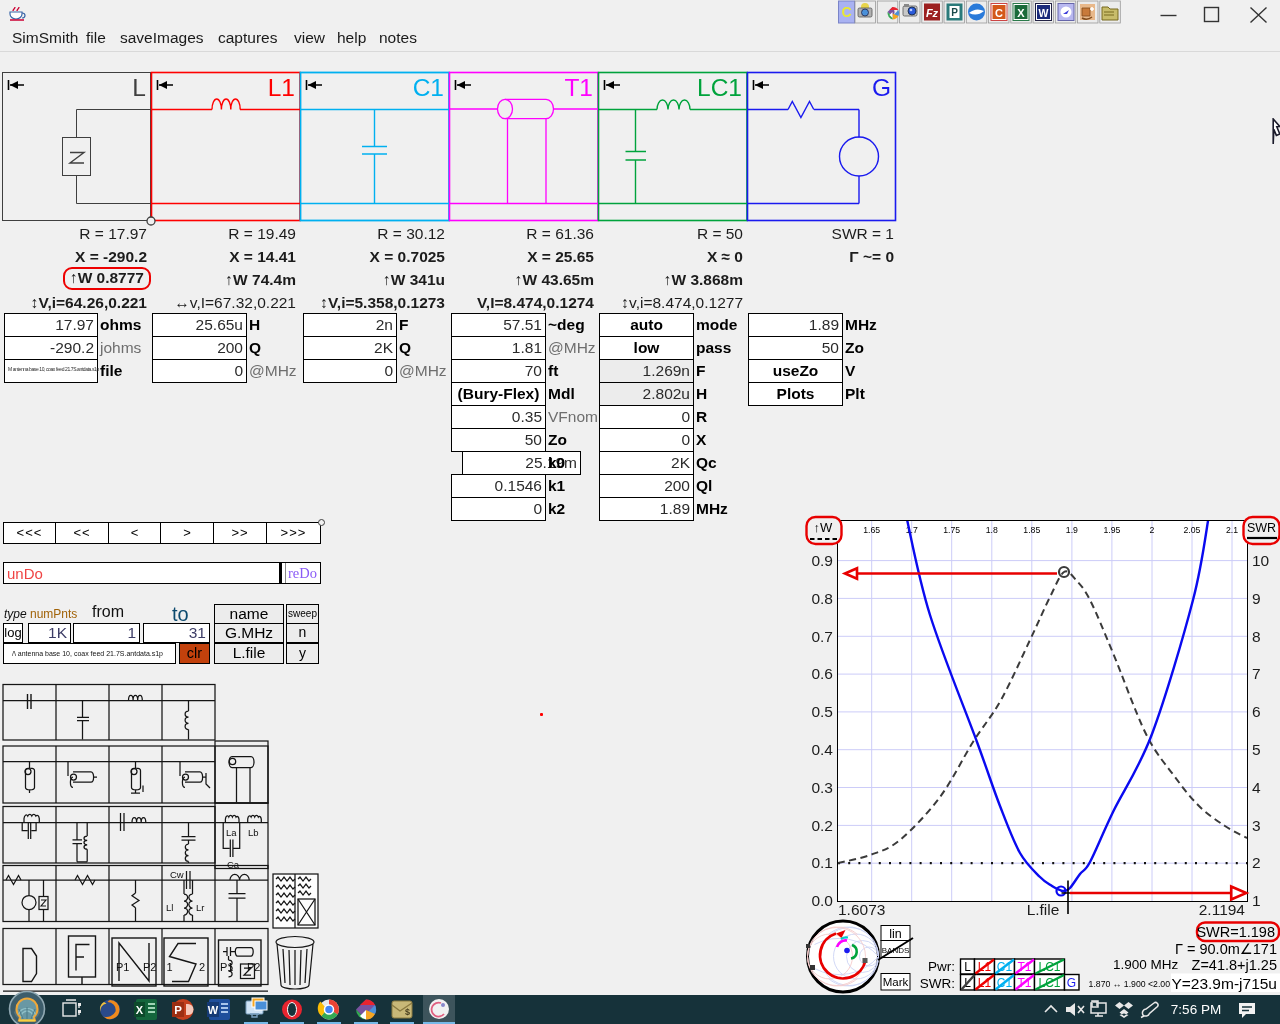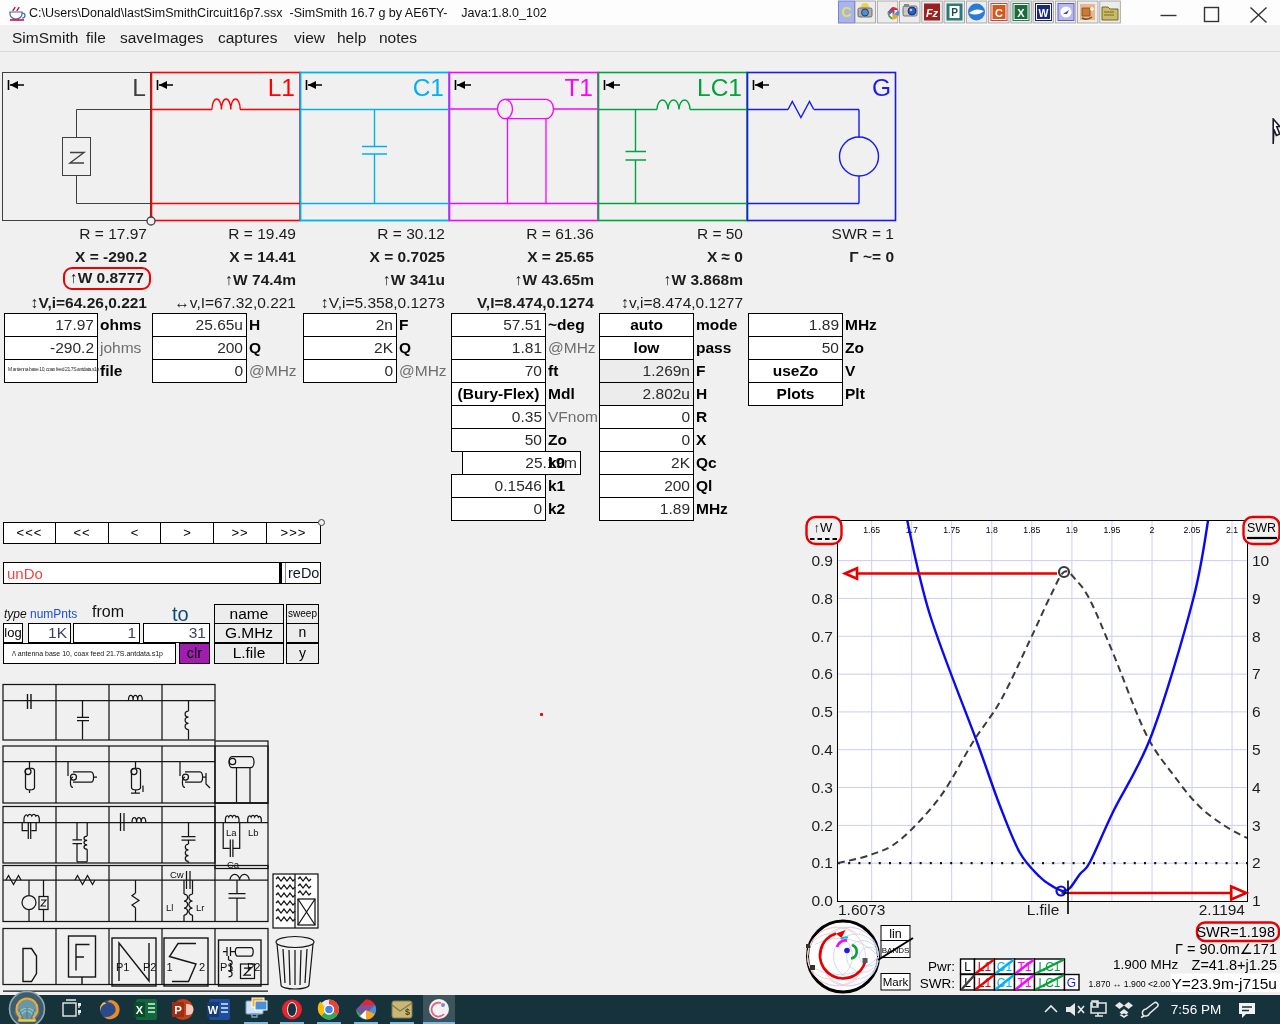--- a/index.html
+++ b/index.html
@@ -22,23 +22,20 @@
 .cellg { background:#ececec; }
 .cellc { text-align:center; padding-right:0; font-weight:bold; color:#000; }
 .lbl { position:absolute; font-size:15.5px; font-weight:bold; color:#000; line-height:23px; white-space:nowrap;}
 .lblg { font-weight:normal; color:#6e6e6e; }
 
 .btn { position:absolute; border:1px solid #000; background:#fff; text-align:center; color:#000; }
 </style>
 </head>
 <body>
 <div id="page">
-  <div id="titlebar">
-    <div id="titletext">C:\Users\Donald\lastSimSmithCircuit16p7.ssx  -SimSmith 16.7 g by AE6TY-    Java:1.8.0_102</div>
-  </div>
   <div id="menubar">
     <div class="menuitem" style="left:12px;">SimSmith</div>
     <div class="menuitem" style="left:86px;">file</div>
     <div class="menuitem" style="left:120px;">saveImages</div>
     <div class="menuitem" style="left:218px;">captures</div>
     <div class="menuitem" style="left:294px;">view</div>
     <div class="menuitem" style="left:337px;">help</div>
     <div class="menuitem" style="left:379px;">notes</div>
   </div>
 
@@ -109,21 +106,21 @@
   <div class="stat b" style="right:1133px;top:248px;">X = -290.2</div>
   <div class="stat b" style="right:1129px;top:267px;border-radius:7px;"><span style="border:2px solid #e00;border-radius:9px;padding:0px 5px 1px 5px;display:inline-block;">↑W 0.8777</span></div>
   <div class="stat b" style="right:1133px;top:294px;">↕V,i=64.26,0.221</div>
   <div class="stat" style="right:984px;top:225px;">R = 19.49</div>
   <div class="stat b" style="right:984px;top:248px;">X = 14.41</div>
   <div class="stat b" style="right:984px;top:271px;">↑W 74.4m</div>
   <div class="stat" style="right:984px;top:294px;">↔v,I=67.32,0.221</div>
   <div class="stat" style="right:835px;top:225px;">R = 30.12</div>
   <div class="stat b" style="right:835px;top:248px;">X = 0.7025</div>
   <div class="stat b" style="right:835px;top:271px;">↑W 341u</div>
-  <div class="stat" style="right:835px;top:294px;">↕V,i=5.358,0.1273</div>
+  <div class="stat" style="right:835px;top:294px;font-weight:bold;">↕V,i=5.358,0.1273</div>
   <div class="stat" style="right:686px;top:225px;">R = 61.36</div>
   <div class="stat b" style="right:686px;top:248px;">X = 25.65</div>
   <div class="stat b" style="right:686px;top:271px;">↑W 43.65m</div>
   <div class="stat b" style="right:686px;top:294px;">V,I=8.474,0.1274</div>
   <div class="stat" style="right:537px;top:225px;">R = 50</div>
   <div class="stat b" style="right:537px;top:248px;">X ≈ 0</div>
   <div class="stat b" style="right:537px;top:271px;">↑W 3.868m</div>
   <div class="stat" style="right:537px;top:294px;">↕v,i=8.474,0.1277</div>
   <div class="stat" style="right:386px;top:225px;">SWR = 1</div>
   <div class="stat b" style="right:386px;top:248px;">Γ ~= 0</div>
@@ -201,37 +198,37 @@
   <div class="btn" style="left:108px;top:522px;width:53px;height:22px;font-size:13px;line-height:20px;">&lt;</div>
   <div class="btn" style="left:160px;top:522px;width:54px;height:22px;font-size:13px;line-height:20px;">&gt;</div>
   <div class="btn" style="left:213px;top:522px;width:54px;height:22px;font-size:13px;line-height:20px;letter-spacing:1px;">&gt;&gt;</div>
   <div class="btn" style="left:266px;top:522px;width:55px;height:22px;font-size:13px;line-height:20px;letter-spacing:1px;">&gt;&gt;&gt;</div>
   <div class="abs" style="left:318px;top:519px;width:7px;height:7px;border:1.3px solid #3f3f3f;border-radius:50%;background:#f0f0f0;"></div>
 
   <div class="abs" style="left:3px;top:562px;width:318px;height:22px;border:1px solid #000;background:#fff;">
     <div class="abs" style="left:3px;top:2px;font-size:15px;color:#ef4444;">unDo</div>
     <div class="abs" style="left:275px;top:0;width:3px;height:20px;background:#000;"></div>
     <div class="abs" style="left:281px;top:0;width:1px;height:20px;background:#888;"></div>
-    <div class="abs" style="left:284px;top:2px;font-size:14.5px;color:#0f172a;">reDo</div>
+    <div class="abs" style="left:284px;top:2px;font-size:14.5px;color:#8b5cf6;font-family:Liberation Serif, serif;">reDo</div>
   </div>
 
   <div class="abs" style="left:4px;top:607px;font-size:12px;color:#111;font-style:italic;">type</div>
-  <div class="abs" style="left:30px;top:607px;font-size:12px;color:#1d4ed8;">numPnts</div>
+  <div class="abs" style="left:30px;top:607px;font-size:12px;color:#a16207;">numPnts</div>
   <div class="abs" style="left:92px;top:603px;font-size:16px;color:#111;">from</div>
   <div class="abs" style="left:172px;top:603px;font-size:20px;color:#0c4a6e;">to</div>
   <div class="abs" style="left:214px;top:604px;width:70px;height:20px;border:1px solid #000;background:#ececec;text-align:center;font-size:15.5px;line-height:18px;">name</div>
   <div class="abs" style="left:286px;top:604px;width:33px;height:20px;border:1px solid #000;background:#ececec;text-align:center;font-size:10px;line-height:17px;">sweep</div>
   <div class="abs" style="left:3px;top:623px;width:20px;height:20px;border:1px solid #000;background:#fff;font-size:13px;line-height:17px;text-align:center;">log</div>
   <div class="cell" style="left:28px;top:623px;width:43px;height:20px;line-height:17px;color:#3d3d66;">1K</div>
   <div class="cell" style="left:73px;top:623px;width:67px;height:20px;line-height:17px;color:#3d3d66;">1</div>
   <div class="cell" style="left:143px;top:623px;width:67px;height:20px;line-height:17px;color:#3d3d66;">31</div>
   <div class="abs" style="left:214px;top:623px;width:70px;height:20px;border:1px solid #000;background:#ececec;text-align:center;font-size:15.5px;line-height:17px;">G.MHz</div>
   <div class="abs" style="left:286px;top:623px;width:33px;height:20px;border:1px solid #000;background:#ececec;text-align:center;font-size:14px;line-height:17px;">n</div>
   <div class="abs" style="left:3px;top:643px;width:173px;height:21px;border:1px solid #000;background:#fff;font-size:7px;line-height:19px;padding-left:8px;color:#111;white-space:nowrap;overflow:hidden;">/\ antenna base 10, coax feed 21.7S.antdata.s1p</div>
-  <div class="abs" style="left:179px;top:643px;width:31px;height:21px;border:1px solid #000;background:#a21caf;text-align:center;font-size:14.5px;line-height:18px;">clr</div>
+  <div class="abs" style="left:179px;top:643px;width:31px;height:21px;border:1px solid #000;background:#c2410c;text-align:center;font-size:14.5px;line-height:18px;">clr</div>
   <div class="abs" style="left:214px;top:643px;width:70px;height:21px;border:1px solid #000;background:#ececec;text-align:center;font-size:15.5px;line-height:18px;">L.file</div>
   <div class="abs" style="left:286px;top:643px;width:33px;height:21px;border:1px solid #000;background:#ececec;text-align:center;font-size:14px;line-height:18px;">y</div>
 
   <svg class="abs" style="left:0;top:670px;" width="340" height="330" viewBox="0 670 340 330">
     <g fill="none" stroke="#151515" stroke-width="1.25">
 
       <rect x="3" y="684.5" width="212" height="55.5"></rect>
       <path d="M56,684.5 V740 M109,684.5 V740 M162,684.5 V740"></path>
       <rect x="3" y="746" width="265" height="57"></rect>
       <path d="M56,746 V803 M109,746 V803 M162,746 V803 M215,746 V803"></path>

